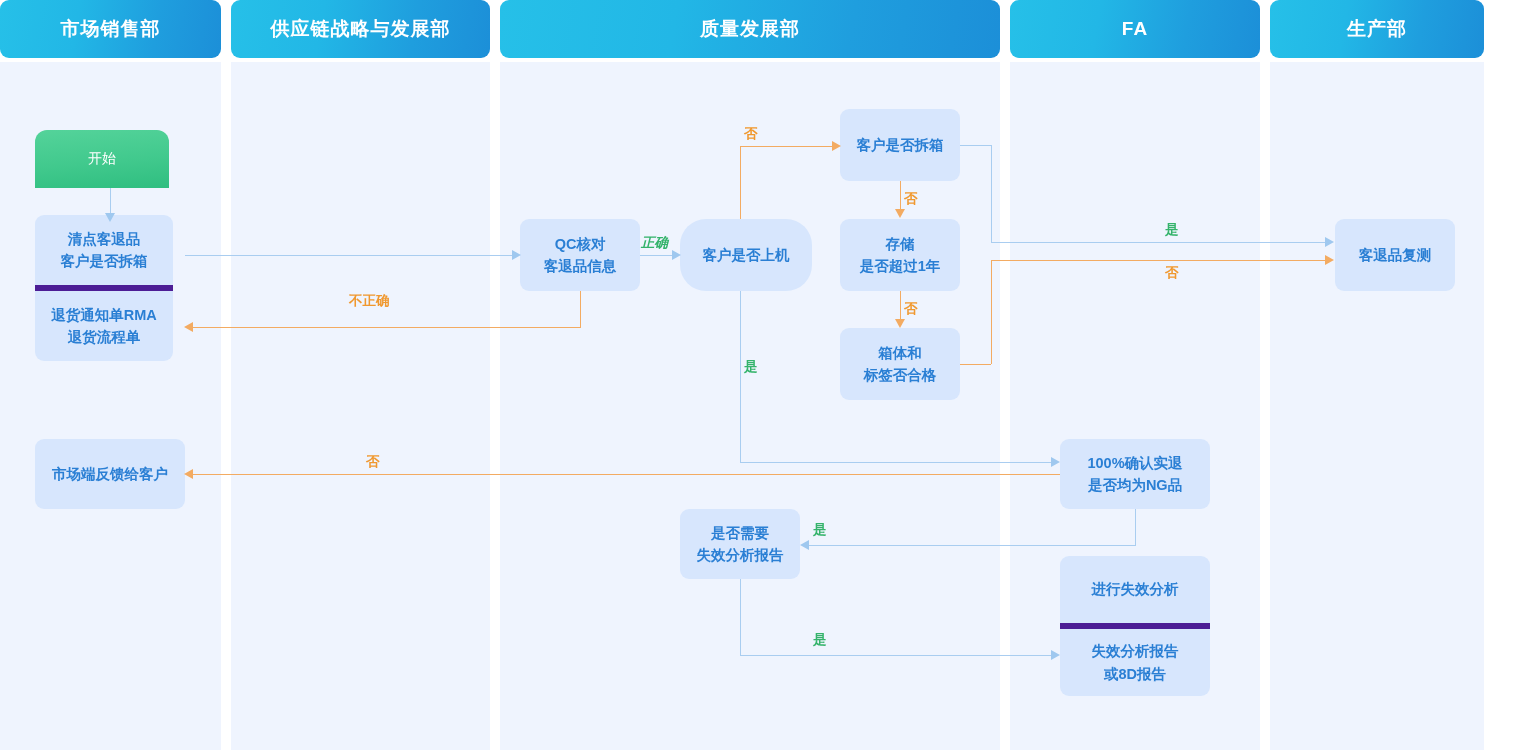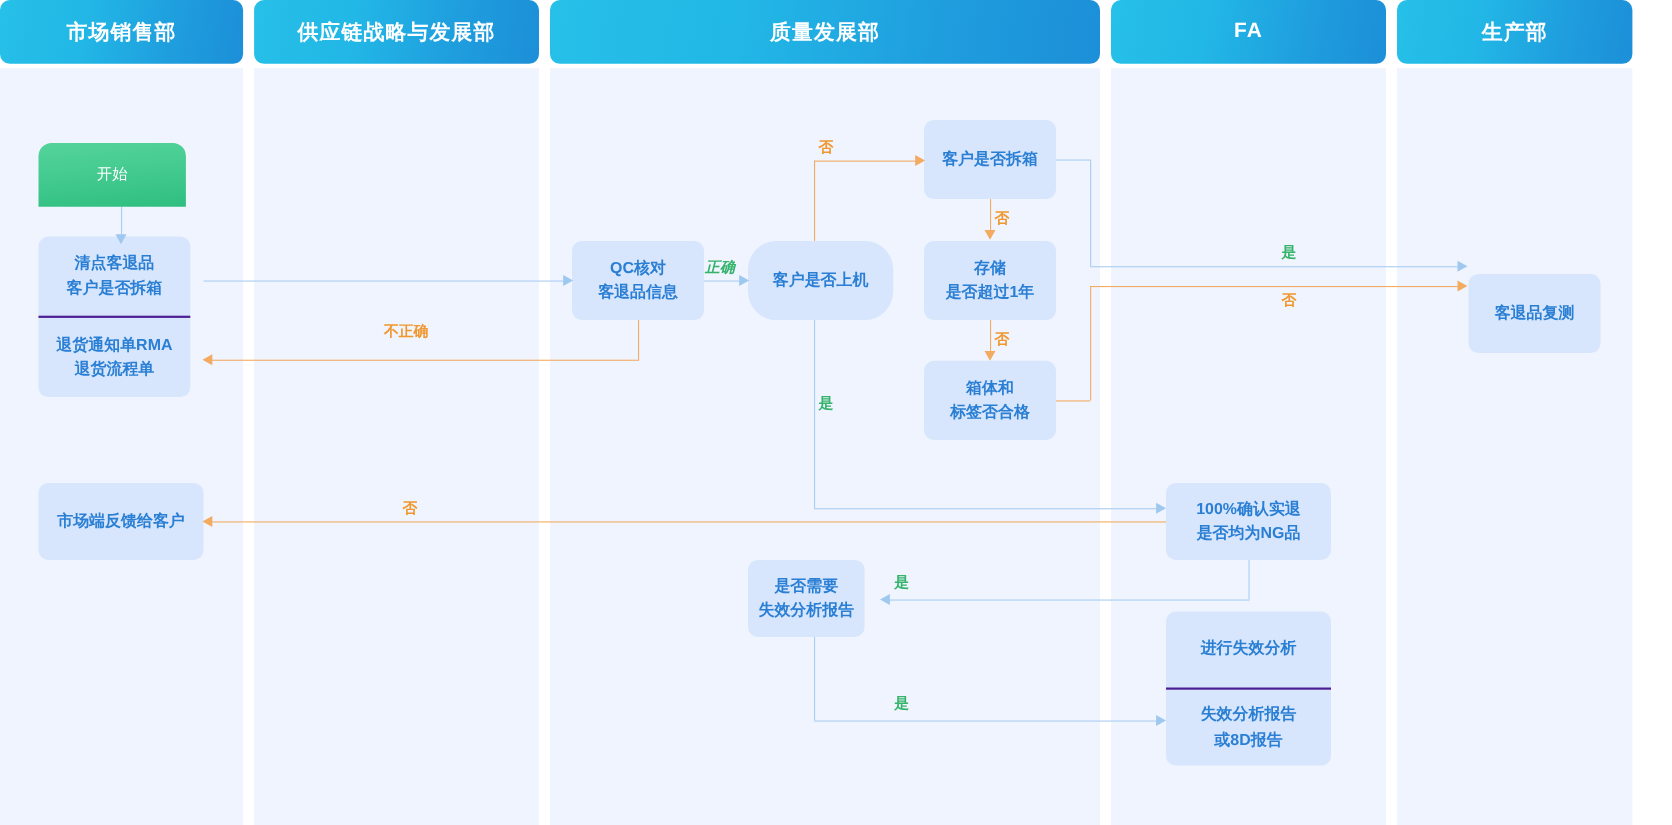--- a/index.html
+++ b/index.html
@@ -65,21 +65,21 @@
   }
   .stack-part {
     width: 100%;
     flex: 1;
     display: flex;
     flex-direction: column;
     align-items: center;
     justify-content: center;
     text-align: center;
   }
-  .stack-part + .stack-part { border-top: 2px solid #4c1d95; }
+  .stack-part + .stack-part { border-top: 6px solid #4c1d95; }
 
   
   .seg { position: absolute; z-index: 2; }
   .h { height: 0; border-top: 1.3px solid #a9cdf0; }
   .v { width: 0; border-left: 1.3px solid #a9cdf0; }
   .h.o { border-top-color: #f3ab62; }
   .v.o { border-left-color: #f3ab62; }
 
   .arw { position: absolute; width: 0; height: 0; z-index: 4; }
   .arw.r { border-top: 5.5px solid transparent; border-bottom: 5.5px solid transparent; border-left: 9px solid #9fc8ef; }
@@ -215,34 +215,34 @@
   <div class="node" style="left:840px;top:219px;width:120px;height:72px;">
     <span>存储</span>
     <span>是否超过1年</span>
   </div>
 
   <div class="node" style="left:840px;top:328px;width:120px;height:72px;">
     <span>箱体和</span>
     <span>标签否合格</span>
   </div>
 
-  <div class="node" style="left:1335px;top:219px;width:120px;height:72px;margin-top:30px;">
+  <div class="node" style="left:1335px;top:219px;width:120px;height:72px;">
     <span>客退品复测</span>
   </div>
 
   <div class="node" style="left:1060px;top:439px;width:150px;height:70px;">
     <span>100%确认实退</span>
     <span>是否均为NG品</span>
   </div>
 
   <div class="node" style="left:35px;top:439px;width:150px;height:70px;">
     <span>市场端反馈给客户</span>
   </div>
 
-  <div class="node" style="left:680px;top:509px;width:106px;height:70px;">
+  <div class="node" style="left:680px;top:509px;width:120px;height:70px;">
     <span>是否需要</span>
     <span>失效分析报告</span>
   </div>
 
   <div class="node stack" style="left:1060px;top:556px;width:150px;height:140px;">
     <div class="stack-part">
       <span>进行失效分析</span>
     </div>
     <div class="stack-part">
       <span>失效分析报告</span>

